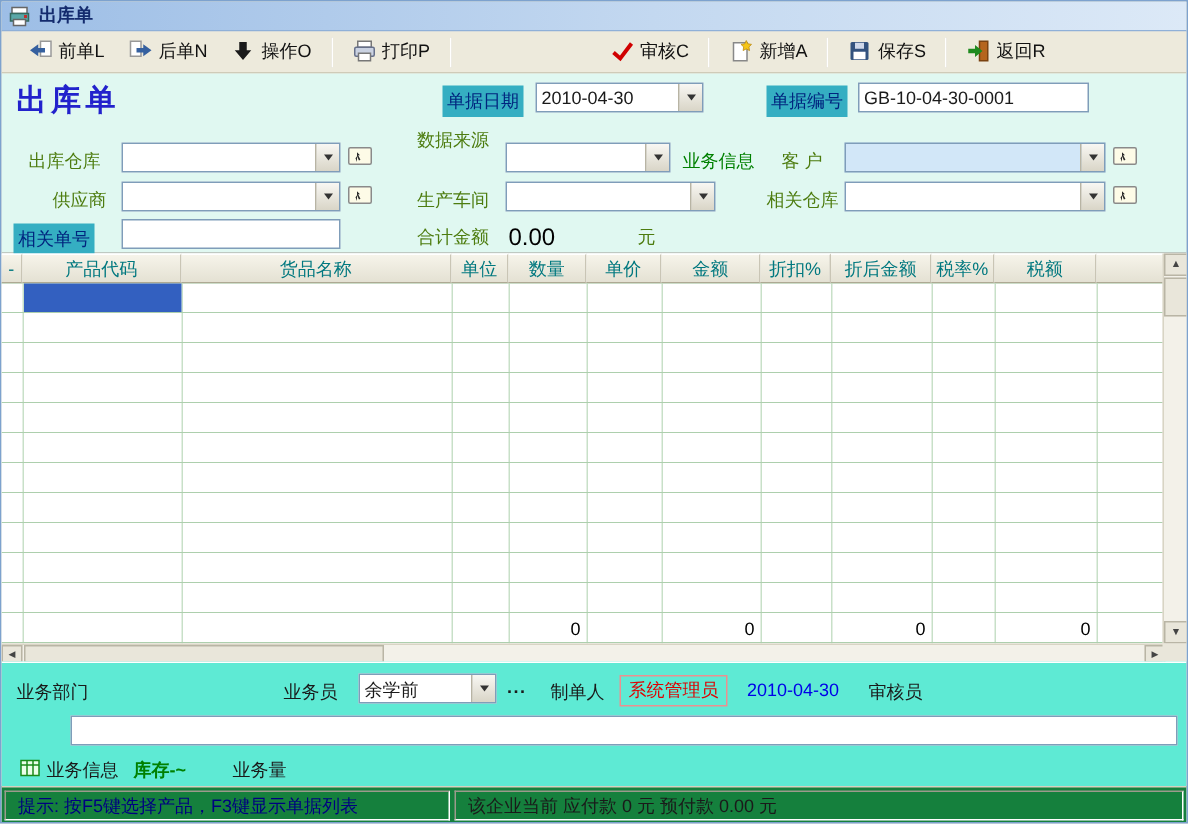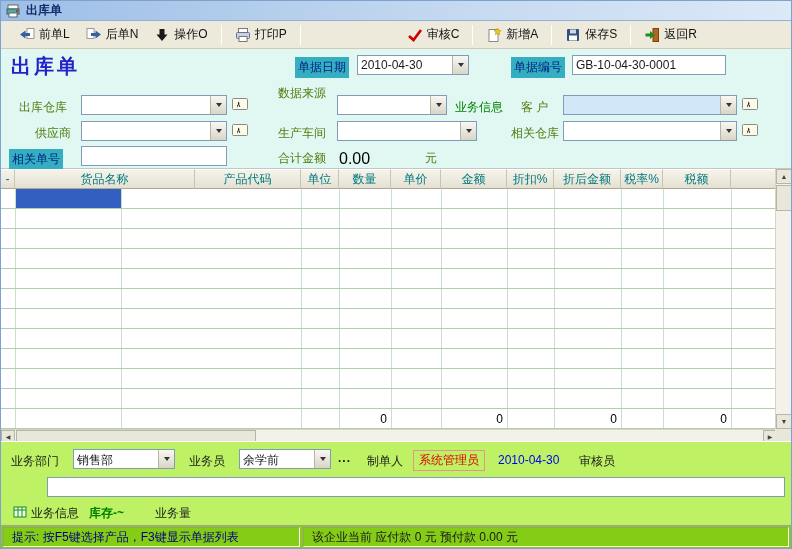--- a/index.html
+++ b/index.html
@@ -8,21 +8,21 @@
 
   
   .titlebar { position:absolute; left:0; top:0; width:790px; height:20px;
     background:linear-gradient(to right,#9DBEE6 0%,#C3D8F0 55%,#DCE9F7 100%);
     display:flex; align-items:center; padding-left:4px; border-bottom:1px solid #8FB0D8; }
   .titlebar-text { margin-left:5px; font-weight:bold; color:#142B6E; font-size:12px; }
 
   
   .toolbar { position:absolute; left:0; top:20px; width:790px; height:28px;
     background:#EDEADC; border-bottom:1px solid #CFCBB8; display:flex; align-items:center; padding:0 86px 0 10px; }
-  .tbtn { display:flex; align-items:flex-end; gap:4px; padding:3px 7px; border:1px solid transparent; cursor:default; }
+  .tbtn { display:flex; align-items:flex-start; gap:4px; padding:3px 7px; border:1px solid transparent; cursor:default; }
   .tlabel { color:#111; }
   .tsep { width:1px; height:20px; background:#C8C4B2; border-right:1px solid #FFFFFF; margin:0 5px; }
   .tspacer { flex:1; }
   .ticon { display:inline-flex; width:16px; height:16px; align-items:center; justify-content:center; }
 
   
   .formarea { position:absolute; left:0; top:48px; width:790px; height:120px; background:#E0F8F1; border-bottom:1px solid #BFC9C2; }
   .form-title { position:absolute; left:10px; top:4px; font-size:20px; font-weight:bold; color:#2222CC; letter-spacing:3px; }
   .tlab { position:absolute; color:#4d7c0f; font-size:12px; }
   .chip { position:absolute; background:#35AEC2; color:#00247E; padding:2px 3px; font-size:12px; }
@@ -71,30 +71,30 @@
   .vscroll .up { top:0; } .vscroll .down { bottom:0; }
   .vthumb { position:absolute; left:0; top:16px; width:16px; height:26px; background:#E9E6DA; border:1px solid #B9B5A5; }
   .hscroll { position:absolute; left:0; top:260px; width:776px; height:12px; background:#F3F1E9; border-top:1px solid #D8D4C4; }
   .hbtn { position:absolute; top:0; width:14px; height:12px; background:#E9E6DA; border:1px solid #B9B5A5;
     display:flex; align-items:center; justify-content:center; font-size:6px; color:#444; }
   .hscroll .left { left:0; } .hscroll .right { right:0; }
   .hthumb { position:absolute; left:15px; top:0; width:240px; height:12px; background:#E9E6DA; border:1px solid #B9B5A5; }
   .scorner { position:absolute; left:774px; top:260px; width:16px; height:12px; background:#E9E6DA; }
 
   
-  .footer { position:absolute; left:0; top:440px; width:790px; height:83px; background:#bef264; border-top:1px solid #FFFFFF; }
+  .footer { position:absolute; left:0; top:440px; width:790px; height:83px; background:#5eead4; border-top:1px solid #FFFFFF; }
   .flab { position:absolute; color:#1a1a1a; font-size:12px; }
   .maker-value { position:absolute; color:#E00000; border:1px solid #EC9090; padding:1px 5px; font-size:12px; }
   .maker-date { position:absolute; color:#0000E8; font-size:12px; }
   .more-btn { position:absolute; font-weight:bold; letter-spacing:1px; cursor:pointer; }
   .biz-stock { position:absolute; color:#008000; font-weight:bold; font-size:12px; }
   .biz-icon { position:absolute; width:14px; height:14px; }
 
   
-  .statusbar { position:absolute; left:0; top:523px; width:790px; height:24px; background:#84cc16; border-top:1px solid #D5D1C0;padding-left:45px; }
+  .statusbar { position:absolute; left:0; top:523px; width:790px; height:24px; background:#15803d; border-top:1px solid #D5D1C0;padding-left:45px; }
   .spanel { position:absolute; top:2px; height:20px; border:1px solid; border-color:#9C9A8C #FFFFFF #FFFFFF #9C9A8C; display:flex; align-items:center; padding-left:8px; }
   .spanel.left { left:2px; width:297px; color:#000080; }
   .spanel.right { left:302px; width:486px; color:#1a1a1a; }
 </style>
 </head>
 <body>
 
 <div class="window">
 
   <div class="titlebar">
@@ -279,22 +279,22 @@
     <div class="chip" style="left:8px; top:100px;">相关单号</div>
     <div class="tbox" style="left:80px; top:97px; width:146px;"></div>
     <div class="tlab" style="left:277px; top:101px;">合计金额</div>
     <div class="plain-val" style="left:338px; top:101px;">0.00</div>
     <div class="tlab" style="left:424px; top:101px;">元</div>
   </div>
 
   <div class="gridwrap">
     <div class="ghead">
       <div class="gh c0">-</div>
+      <div class="gh c1">产品代码</div>
       <div class="gh c2">货品名称</div>
-      <div class="gh c1">产品代码</div>
       <div class="gh c3">单位</div>
       <div class="gh c4">数量</div>
       <div class="gh c5">单价</div>
       <div class="gh c6">金额</div>
       <div class="gh c7">折扣%</div>
       <div class="gh c8">折后金额</div>
       <div class="gh c9">税率%</div>
       <div class="gh c10">税额</div>
       <div class="gh c11"></div>
     </div>
@@ -326,26 +326,20 @@
     <div class="hscroll">
       <div class="hbtn left">◀</div>
       <div class="hthumb"></div>
       <div class="hbtn right">▶</div>
     </div>
     <div class="scorner"></div>
   </div>
 
   <div class="footer">
     <div class="flab" style="left:10px; top:11px;">业务部门</div>
-    <div class="combo" style="left:72px; top:7px; width:102px;">
-      <span class="val">销售部</span>
-      <span class="arrow-btn">
-          <span class="tri-down"></span>
-        </span>
-    </div>
     <div class="flab" style="left:188px; top:11px;">业务员</div>
     <div class="combo" style="left:238px; top:7px; width:92px;">
       <span class="val">余学前</span>
       <span class="arrow-btn">
           <span class="tri-down"></span>
         </span>
     </div>
     <div class="more-btn flab" style="left:337px; top:9px;">...</div>
     <div class="flab" style="left:366px; top:11px;">制单人</div>
     <div class="maker-value" style="left:412px; top:8px;">系统管理员</div>

